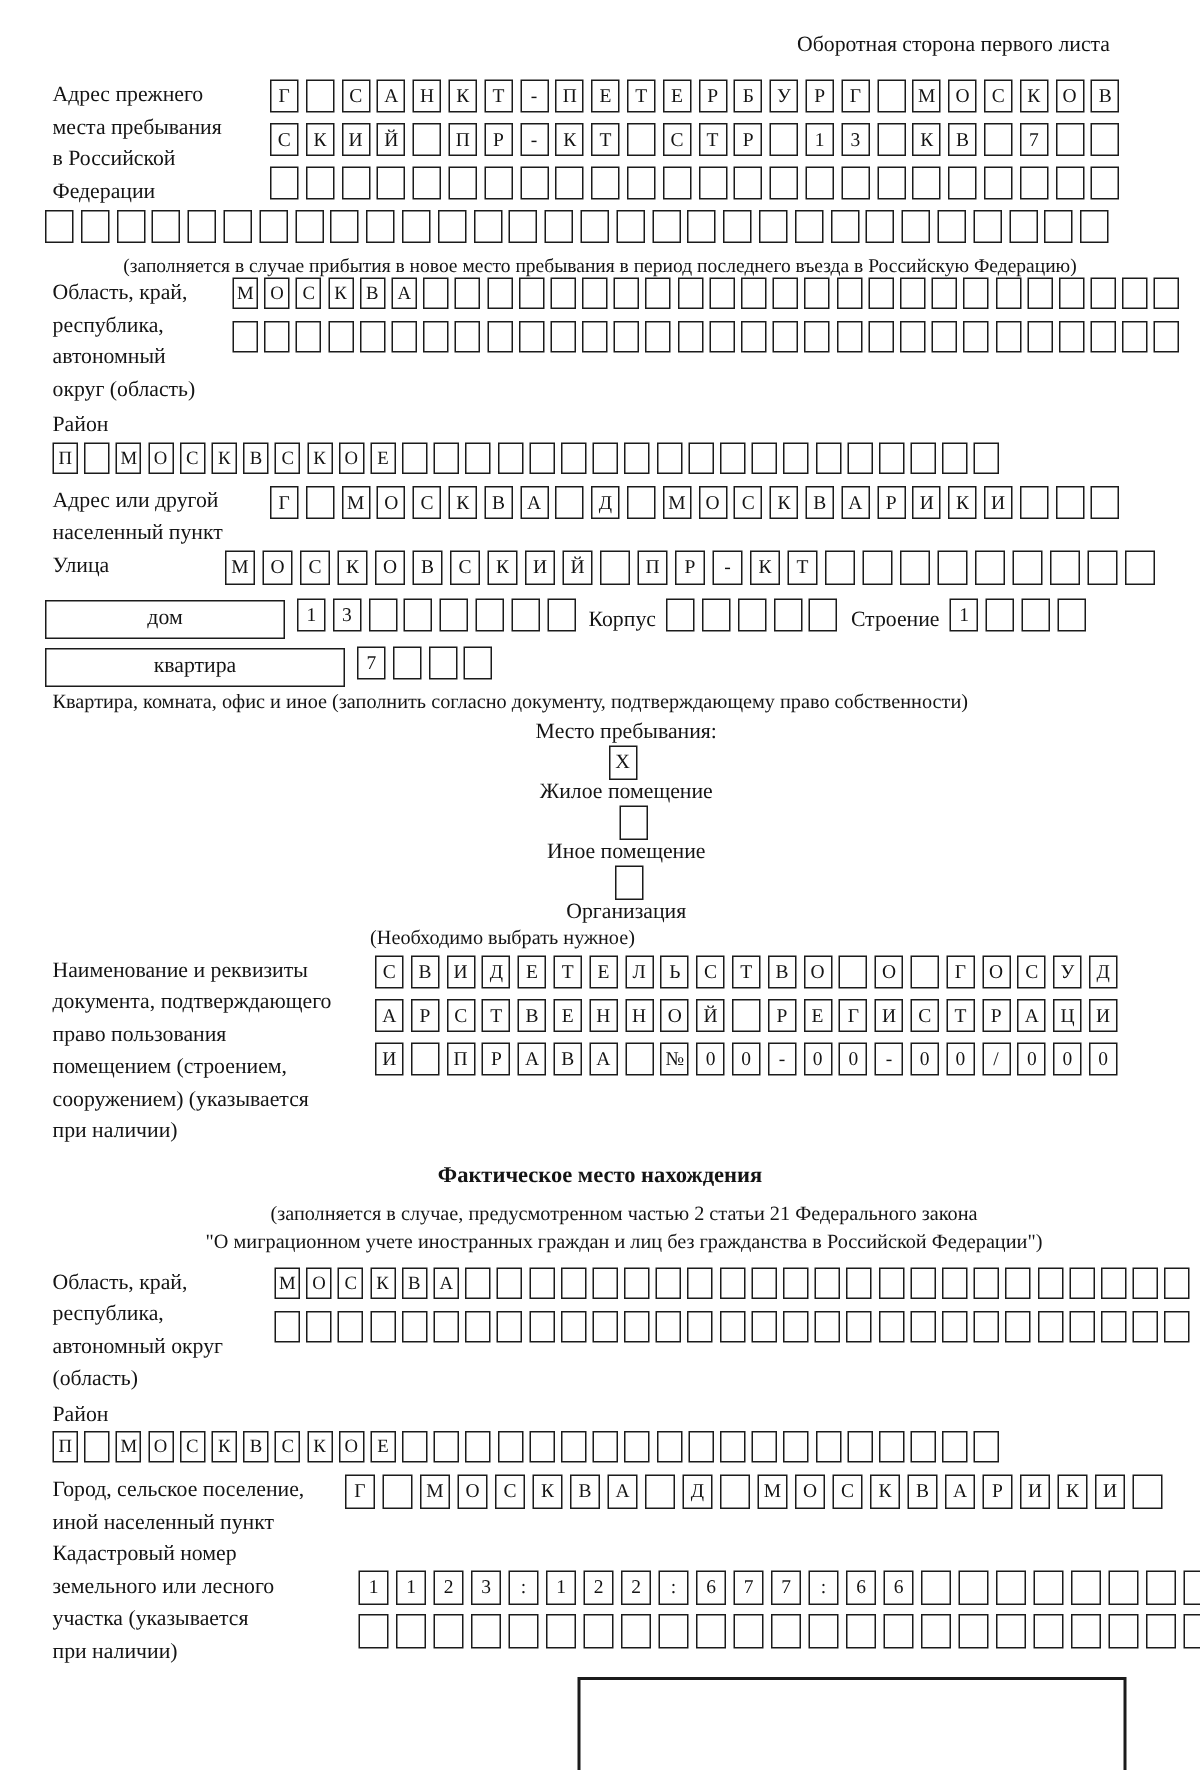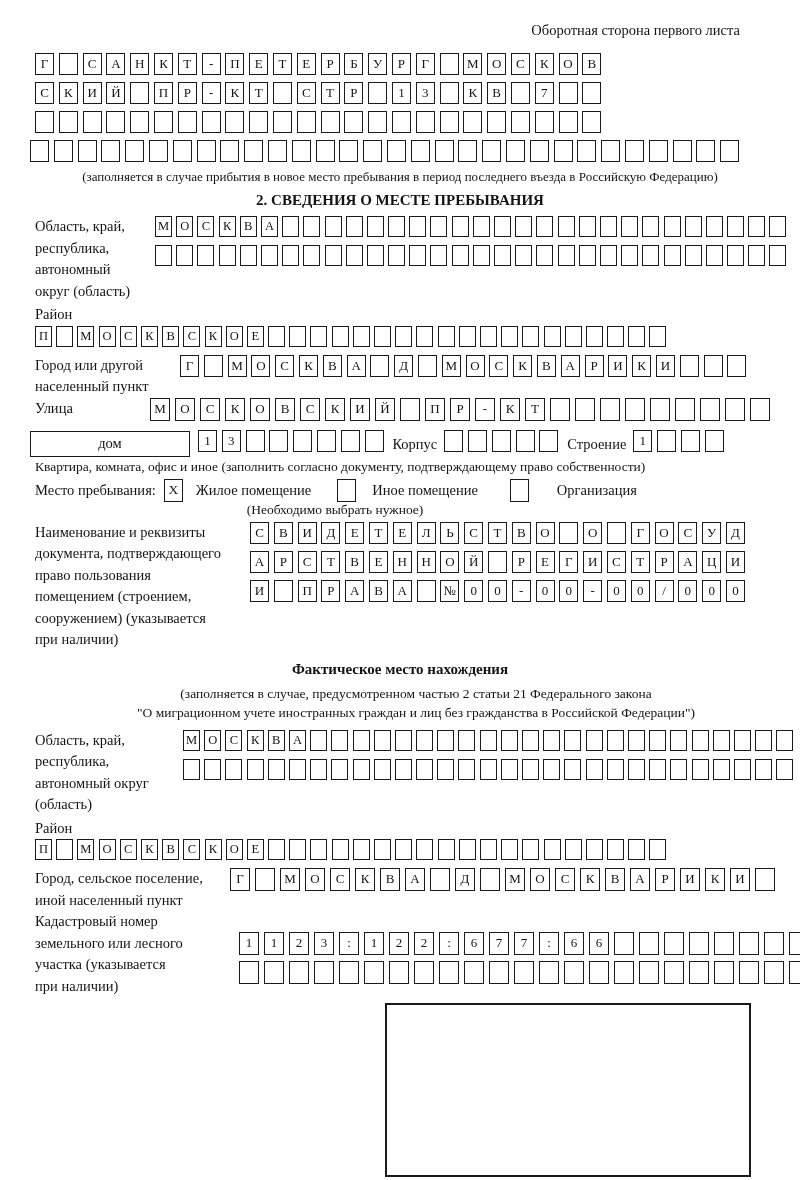--- a/index.html
+++ b/index.html
@@ -25,71 +25,74 @@
   .footnote{font-size:13px;text-align:center;margin-top:0;}
   .sec-title{font-size:15px;font-weight:bold;text-align:center;margin:7px 0 7px;}
   .mt2{margin-top:2px;flex-direction:column;}
   .caption{font-size:13.5px;margin:0 0 4px 35px;}
   .houserow{display:flex;align-items:center;margin-left:30px;margin-top:3px;}
   .namebox{box-sizing:border-box;border:1.6px solid #1b1b1b;height:26px;line-height:23px;
            text-align:center;font-size:14.5px;}
   .nb160{width:160px;margin-right:8px;}
   .nb200{width:200px;margin-right:8px;}
   .inline-lbl{font-size:14.5px;line-height:25px;margin:0 7px 0 4px;}
-  .stayrow{display:flex;align-items:center;margin-left:35px;margin-top:4px;font-size:14.5px;}
+  .stayrow{display:flex;align-items:center;margin-left:35px;margin-top:4px;font-size:14.5px;flex-direction:column;}
   .cbx{width:19px;height:23px;line-height:20px;font-size:13.5px;}
   .cb1{margin:0 13px 0 8px;}
   .cb2{margin:0 16px 0 26px;}
   .cb3{margin:0 28px 0 32px;}
   .staynote{font-size:13.5px;margin-left:35px;width:600px;text-align:center;}
   .docblock{margin-top:4px;}
   .title2{font-size:15px;font-weight:bold;text-align:center;margin:10px 0 6px;}
   .subtitle{font-size:13.5px;text-align:center;line-height:19.5px;white-space:pre-line;margin-bottom:7px;padding-left:32px;}
   .confirm-wrap{margin-left:340px;width:455px;margin-top:6px;}
   .confirm-rect{width:362px;height:170px;border:2px solid #1b1b1b;margin:0 auto 4px;}
 </style>
 </head>
 <body>
 
 <div>
 
   <div class="header-note">Оборотная сторона первого листа</div>
 
   <div class="frow prevblock">
+    <div class="lbl w145">Адрес прежнего
+места пребывания
+в Российской
+Федерации</div>
     <div class="rows">
       <div class="boxrow"><span class="bx b-a">Г</span><span class="bx b-a"></span><span class="bx b-a">С</span><span class="bx b-a">А</span><span class="bx b-a">Н</span><span class="bx b-a">К</span><span class="bx b-a">Т</span><span class="bx b-a">-</span><span class="bx b-a">П</span><span class="bx b-a">Е</span><span class="bx b-a">Т</span><span class="bx b-a">Е</span><span class="bx b-a">Р</span><span class="bx b-a">Б</span><span class="bx b-a">У</span><span class="bx b-a">Р</span><span class="bx b-a">Г</span><span class="bx b-a"></span><span class="bx b-a">М</span><span class="bx b-a">О</span><span class="bx b-a">С</span><span class="bx b-a">К</span><span class="bx b-a">О</span><span class="bx b-a">В</span></div>
       <div class="boxrow"><span class="bx b-a">С</span><span class="bx b-a">К</span><span class="bx b-a">И</span><span class="bx b-a">Й</span><span class="bx b-a"></span><span class="bx b-a">П</span><span class="bx b-a">Р</span><span class="bx b-a">-</span><span class="bx b-a">К</span><span class="bx b-a">Т</span><span class="bx b-a"></span><span class="bx b-a">С</span><span class="bx b-a">Т</span><span class="bx b-a">Р</span><span class="bx b-a"></span><span class="bx b-a">1</span><span class="bx b-a">3</span><span class="bx b-a"></span><span class="bx b-a">К</span><span class="bx b-a">В</span><span class="bx b-a"></span><span class="bx b-a">7</span><span class="bx b-a"></span><span class="bx b-a"></span></div>
       <div class="boxrow"><span class="bx b-a"></span><span class="bx b-a"></span><span class="bx b-a"></span><span class="bx b-a"></span><span class="bx b-a"></span><span class="bx b-a"></span><span class="bx b-a"></span><span class="bx b-a"></span><span class="bx b-a"></span><span class="bx b-a"></span><span class="bx b-a"></span><span class="bx b-a"></span><span class="bx b-a"></span><span class="bx b-a"></span><span class="bx b-a"></span><span class="bx b-a"></span><span class="bx b-a"></span><span class="bx b-a"></span><span class="bx b-a"></span><span class="bx b-a"></span><span class="bx b-a"></span><span class="bx b-a"></span><span class="bx b-a"></span><span class="bx b-a"></span></div>
     </div>
   </div>
   <div class="boxrow fullrow"><span class="bx b-a"></span><span class="bx b-a"></span><span class="bx b-a"></span><span class="bx b-a"></span><span class="bx b-a"></span><span class="bx b-a"></span><span class="bx b-a"></span><span class="bx b-a"></span><span class="bx b-a"></span><span class="bx b-a"></span><span class="bx b-a"></span><span class="bx b-a"></span><span class="bx b-a"></span><span class="bx b-a"></span><span class="bx b-a"></span><span class="bx b-a"></span><span class="bx b-a"></span><span class="bx b-a"></span><span class="bx b-a"></span><span class="bx b-a"></span><span class="bx b-a"></span><span class="bx b-a"></span><span class="bx b-a"></span><span class="bx b-a"></span><span class="bx b-a"></span><span class="bx b-a"></span><span class="bx b-a"></span><span class="bx b-a"></span><span class="bx b-a"></span><span class="bx b-a"></span></div>
   <div class="footnote">(заполняется в случае прибытия в новое место пребывания в период последнего въезда в Российскую Федерацию)</div>
 
-  <div class="sec-title">2. СВЕДЕНИЯ О МЕСТЕ ПРЕБЫВАНИЯ</div>
 
   <div class="frow">
     <div class="lbl w120">Область, край,
 республика,
 автономный
 округ (область)</div>
     <div class="rows">
       <div class="boxrow"><span class="bx b-b">М</span><span class="bx b-b">О</span><span class="bx b-b">С</span><span class="bx b-b">К</span><span class="bx b-b">В</span><span class="bx b-b">А</span><span class="bx b-b"></span><span class="bx b-b"></span><span class="bx b-b"></span><span class="bx b-b"></span><span class="bx b-b"></span><span class="bx b-b"></span><span class="bx b-b"></span><span class="bx b-b"></span><span class="bx b-b"></span><span class="bx b-b"></span><span class="bx b-b"></span><span class="bx b-b"></span><span class="bx b-b"></span><span class="bx b-b"></span><span class="bx b-b"></span><span class="bx b-b"></span><span class="bx b-b"></span><span class="bx b-b"></span><span class="bx b-b"></span><span class="bx b-b"></span><span class="bx b-b"></span><span class="bx b-b"></span><span class="bx b-b"></span><span class="bx b-b"></span></div>
       <div class="boxrow"><span class="bx b-b"></span><span class="bx b-b"></span><span class="bx b-b"></span><span class="bx b-b"></span><span class="bx b-b"></span><span class="bx b-b"></span><span class="bx b-b"></span><span class="bx b-b"></span><span class="bx b-b"></span><span class="bx b-b"></span><span class="bx b-b"></span><span class="bx b-b"></span><span class="bx b-b"></span><span class="bx b-b"></span><span class="bx b-b"></span><span class="bx b-b"></span><span class="bx b-b"></span><span class="bx b-b"></span><span class="bx b-b"></span><span class="bx b-b"></span><span class="bx b-b"></span><span class="bx b-b"></span><span class="bx b-b"></span><span class="bx b-b"></span><span class="bx b-b"></span><span class="bx b-b"></span><span class="bx b-b"></span><span class="bx b-b"></span><span class="bx b-b"></span><span class="bx b-b"></span></div>
     </div>
   </div>
 
   <div class="frow mt2">
     <div class="lbl w120">Район</div>
     <div class="rows">
       <div class="boxrow"><span class="bx b-b">П</span><span class="bx b-b"></span><span class="bx b-b">М</span><span class="bx b-b">О</span><span class="bx b-b">С</span><span class="bx b-b">К</span><span class="bx b-b">В</span><span class="bx b-b">С</span><span class="bx b-b">К</span><span class="bx b-b">О</span><span class="bx b-b">Е</span><span class="bx b-b"></span><span class="bx b-b"></span><span class="bx b-b"></span><span class="bx b-b"></span><span class="bx b-b"></span><span class="bx b-b"></span><span class="bx b-b"></span><span class="bx b-b"></span><span class="bx b-b"></span><span class="bx b-b"></span><span class="bx b-b"></span><span class="bx b-b"></span><span class="bx b-b"></span><span class="bx b-b"></span><span class="bx b-b"></span><span class="bx b-b"></span><span class="bx b-b"></span><span class="bx b-b"></span><span class="bx b-b"></span></div>
     </div>
   </div>
 
   <div class="frow">
-    <div class="lbl w145">Город или другой
+    <div class="lbl w145">Адрес или другой
 населенный пункт</div>
     <div class="rows">
       <div class="boxrow"><span class="bx b-a">Г</span><span class="bx b-a"></span><span class="bx b-a">М</span><span class="bx b-a">О</span><span class="bx b-a">С</span><span class="bx b-a">К</span><span class="bx b-a">В</span><span class="bx b-a">А</span><span class="bx b-a"></span><span class="bx b-a">Д</span><span class="bx b-a"></span><span class="bx b-a">М</span><span class="bx b-a">О</span><span class="bx b-a">С</span><span class="bx b-a">К</span><span class="bx b-a">В</span><span class="bx b-a">А</span><span class="bx b-a">Р</span><span class="bx b-a">И</span><span class="bx b-a">К</span><span class="bx b-a">И</span><span class="bx b-a"></span><span class="bx b-a"></span><span class="bx b-a"></span></div>
     </div>
   </div>
 
   <div class="frow">
     <div class="lbl w115">Улица</div>
     <div class="rows">
       <div class="boxrow"><span class="bx b-c">М</span><span class="bx b-c">О</span><span class="bx b-c">С</span><span class="bx b-c">К</span><span class="bx b-c">О</span><span class="bx b-c">В</span><span class="bx b-c">С</span><span class="bx b-c">К</span><span class="bx b-c">И</span><span class="bx b-c">Й</span><span class="bx b-c"></span><span class="bx b-c">П</span><span class="bx b-c">Р</span><span class="bx b-c">-</span><span class="bx b-c">К</span><span class="bx b-c">Т</span><span class="bx b-c"></span><span class="bx b-c"></span><span class="bx b-c"></span><span class="bx b-c"></span><span class="bx b-c"></span><span class="bx b-c"></span><span class="bx b-c"></span><span class="bx b-c"></span><span class="bx b-c"></span></div>
@@ -98,20 +101,24 @@
 
   <div class="houserow">
     <div class="namebox nb160">дом</div>
     <div class="boxrow"><span class="bx b-a">1</span><span class="bx b-a">3</span><span class="bx b-a"></span><span class="bx b-a"></span><span class="bx b-a"></span><span class="bx b-a"></span><span class="bx b-a"></span><span class="bx b-a"></span></div>
     <div class="inline-lbl">Корпус</div>
     <div class="boxrow"><span class="bx b-a"></span><span class="bx b-a"></span><span class="bx b-a"></span><span class="bx b-a"></span><span class="bx b-a"></span></div>
     <div class="inline-lbl">Строение</div>
     <div class="boxrow"><span class="bx b-a">1</span><span class="bx b-a"></span><span class="bx b-a"></span><span class="bx b-a"></span></div>
   </div>
 
+  <div class="houserow">
+    <div class="namebox nb200">квартира</div>
+    <div class="boxrow"><span class="bx b-a">7</span><span class="bx b-a"></span><span class="bx b-a"></span><span class="bx b-a"></span></div>
+  </div>
   <div class="caption">Квартира, комната, офис и иное (заполнить согласно документу, подтверждающему право собственности)</div>
 
   <div class="stayrow">
     <span>Место пребывания:</span>
     <span class="bx cbx cb1">X</span>
     <span class="opt">Жилое помещение</span>
     <span class="bx cbx cb2"></span>
     <span class="opt">Иное помещение</span>
     <span class="bx cbx cb3"></span>
     <span class="opt">Организация</span>

